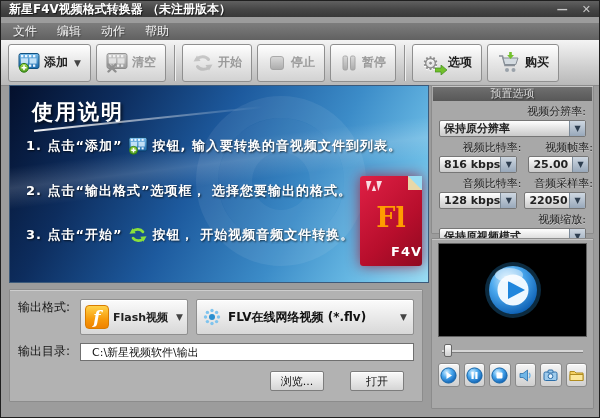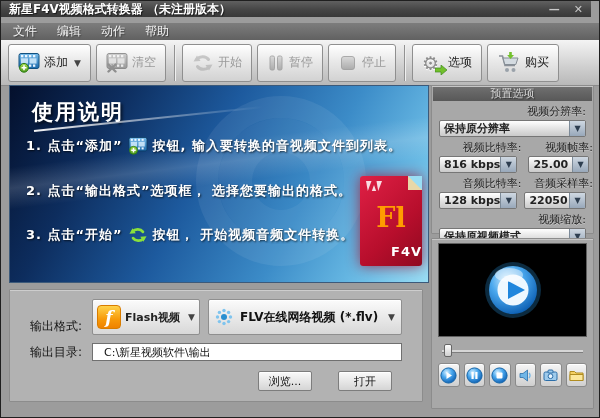--- a/index.html
+++ b/index.html
@@ -2,42 +2,42 @@
 <html><head>
 <meta charset="utf-8">
 <style>
   * { margin:0; padding:0; box-sizing:border-box; }
   html,body { background:#555; }
   body { font-family:"DejaVu Sans", sans-serif; }
   #window { position:relative; width:600px; height:418px; background:#9c9c9c;
             border:1px solid #1f1f1f; overflow:hidden; }
 
   
-  .titlebar { position:absolute; top:0; left:0; right:8px; height:16px;
+  .titlebar { position:absolute; top:0; left:0; right:0; height:16px;
     background:linear-gradient(#606060,#454545 55%,#383838);
     display:flex; align-items:center; padding:0 8px; }
   .title { color:#ffffff; font-size:12px; font-weight:bold; flex:1;
     text-shadow:1px 1px 1px rgba(0,0,0,.6); white-space:nowrap; }
   .winbtn { color:#c8c8c8; font-size:11px; font-weight:bold; margin-left:14px;
     cursor:default; line-height:1; }
 
   
   .menubar { position:absolute; top:22px; left:0; right:0; height:17px;
     background:linear-gradient(#7d7d7d,#616161);
     display:flex; align-items:center; gap:20px; padding:0 12px; }
   .menuitem { color:#f2f2f2; font-size:12px; text-shadow:1px 1px 1px rgba(0,0,0,.4); }
 
   
   .toolbar { position:absolute; top:39px; left:0; right:0; height:46px;
     background:linear-gradient(#f4f4f4,#cfcfcf 60%,#b8b8b8);
     border-bottom:1px solid #8a8a8a; display:flex; align-items:center; padding:0 7px; }
   .tbtn { height:38px; border:1px solid #8f8f8f; border-radius:3px;
     background:linear-gradient(#ffffff,#e9e9e9 45%,#d2d2d2);
     box-shadow:inset 0 1px 0 #fff; display:flex; align-items:center; gap:4px;
-    padding:0 9px; margin-right:5px; font-size:12px; color:#1d1d1d; }
+    padding:0 9px; margin-right:5px; font-size:12px; color:#1d1d1d;font-weight:bold; }
   .tbtn.disabled { color:#9a9a9a; }
   .tbtn.disabled svg, .tbtn.disabled .gicon { filter:grayscale(1) opacity(.55); }
   .tsep { width:0; height:36px; border-left:1px solid #929292; border-right:1px solid #efefef;
     margin:0 6px 0 3px; }
   .ddcaret { font-size:9px; color:#444; margin-left:2px; }
   .gicon { position:relative; display:inline-block; width:22px; height:22px; }
   .gicon .gear { font-size:19px; color:#8d8d8d; line-height:22px; text-shadow:0 1px 0 #fff; }
   .gicon .badge-arrow { position:absolute; right:-3px; bottom:-1px; }
 
   
@@ -103,21 +103,21 @@
     background:#d6d6d6; box-shadow:0 1px 0 #7e7e7e; }
   .slider .thumb { position:absolute; left:2px; top:-2px; width:8px; height:13px;
     background:linear-gradient(#fdfdfd,#cfcfcf); border:1px solid #666; border-radius:2px; }
   .ctrls { display:flex; gap:4px; margin:7px 6px 0; }
   .cbtn { width:24px; height:24px; border:1px solid #8a8a8a; border-radius:3px;
     background:linear-gradient(#f6f6f6,#cfcfcf); box-shadow:inset 0 1px 0 #fff;
     display:flex; align-items:center; justify-content:center; }
 
   
   #outgroup { left:8px; top:288px; width:414px; height:113px; background:#b2b2b2; }
-  .orow { display:flex; align-items:flex-end; margin:0 20px; }
+  .orow { display:flex; align-items:flex-start; margin:0 8px; }
   .orow1 { margin-top:9px; }
   .olabel { width:62px; font-size:12px; color:#151515; }
   .fmtbtn { width:108px; height:36px; border:1px solid #8f8f8f; border-radius:2px;
     background:linear-gradient(#fbfbfb,#d8d8d8); box-shadow:inset 0 1px 0 #fff;
     display:flex; align-items:center; gap:4px; padding:0 4px; margin-right:8px; }
   .fmtbtn .ftxt { font-size:11px; font-weight:bold; color:#222; flex:1; }
   .flashico { width:24px; height:24px; border-radius:4px;
     background:linear-gradient(#ffd24a,#f79a0a 60%,#ef8200);
     border:1px solid #d87c00; color:#fff; font-family:"DejaVu Serif",serif;
     font-style:italic; font-weight:bold; font-size:17px; display:flex;
@@ -221,31 +221,31 @@
         <g fill="none" stroke="#72c02c" stroke-width="3" stroke-linecap="round">
           <path d="M16.5,6.5 A7,6 0 0 0 5,6"></path>
           <path d="M5.5,13.5 A7,6 0 0 0 17,14"></path>
         </g>
         <polygon points="1.5,8.5 8.5,8 5,2.5" fill="#72c02c"></polygon>
         <polygon points="20.5,11.5 13.5,12 17,17.5" fill="#72c02c"></polygon>
       </svg>
       <span>开始</span>
     </div>
     <div class="tbtn disabled">
+      <svg width="20" height="20" viewBox="0 0 20 20">
+        <rect x="3.5" y="3.5" width="13" height="13" rx="2.5" fill="url(#gGreenB)" stroke="#3f8a1f"></rect>
+      </svg>
+      <span>停止</span>
+    </div>
+    <div class="tbtn disabled">
       <svg width="18" height="20" viewBox="0 0 18 20">
         <rect x="3" y="3" width="4.5" height="14" rx="1.5" fill="url(#gGreenB)" stroke="#3f8a1f"></rect>
         <rect x="10.5" y="3" width="4.5" height="14" rx="1.5" fill="url(#gGreenB)" stroke="#3f8a1f"></rect>
       </svg>
       <span>暂停</span>
-    </div>
-    <div class="tbtn disabled">
-      <svg width="20" height="20" viewBox="0 0 20 20">
-        <rect x="3.5" y="3.5" width="13" height="13" rx="2.5" fill="url(#gGreenB)" stroke="#3f8a1f"></rect>
-      </svg>
-      <span>停止</span>
     </div>
     <div class="tsep"></div>
     <div class="tbtn">
       <span class="gicon">
         <span class="gear">⚙</span>
         <svg class="badge-arrow" width="12" height="10" viewBox="0 0 12 10">
           <polygon points="0,3 6,3 6,0 12,5 6,10 6,7 0,7" fill="#72c02c" stroke="#3f8a1f" stroke-width=".7"></polygon>
         </svg>
       </span>
       <span>选项</span>

